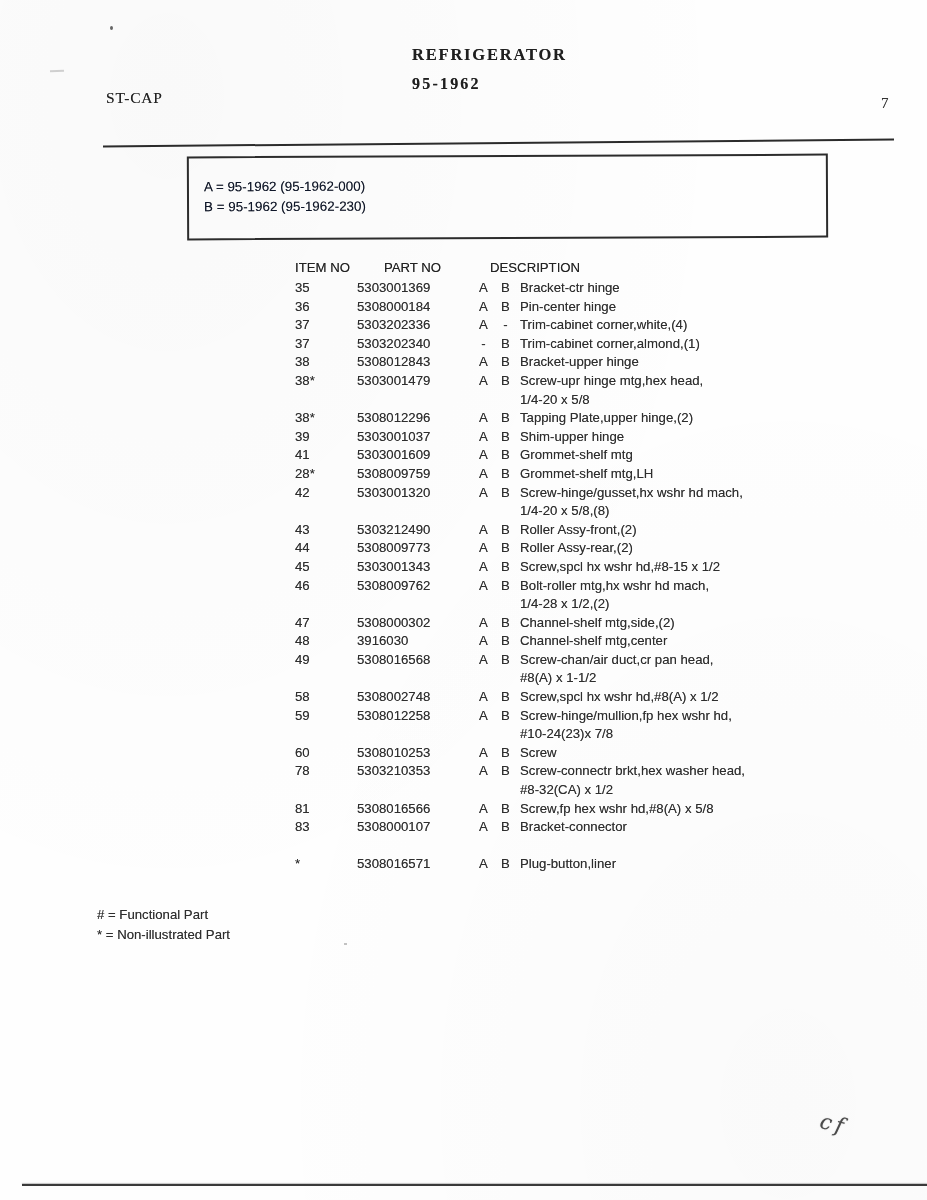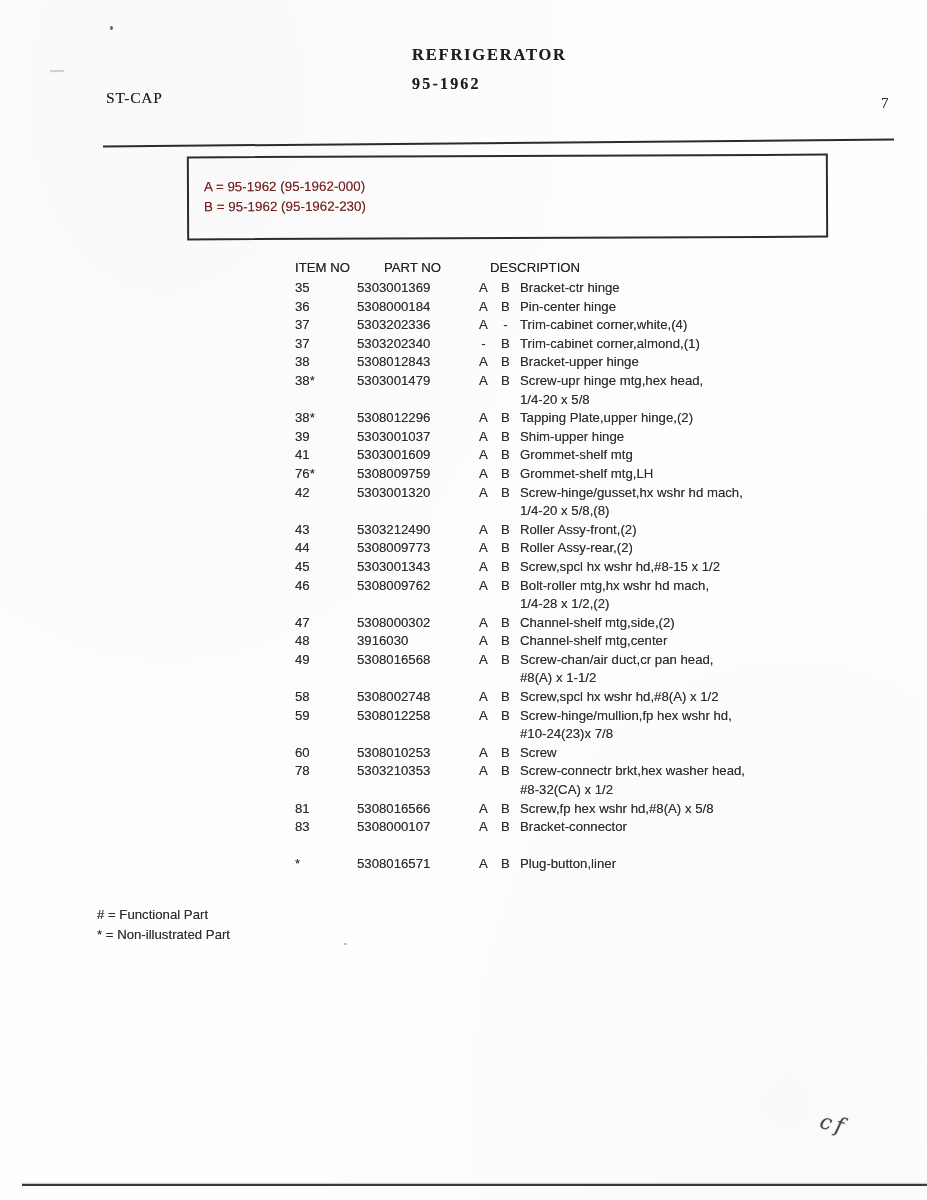--- a/index.html
+++ b/index.html
@@ -25,21 +25,21 @@
   .rule-top{
     position:absolute;left:103px;top:142px;width:791px;height:2px;background:#2b2b2b;
     transform:rotate(-0.5deg);box-shadow:0 2px 0 -1px rgba(60,60,60,0.35);
   }
 
   
   .key-box{
     position:absolute;left:187px;top:155px;width:641px;height:84px;box-sizing:border-box;
     border:2px solid #2c2c2c;transform:rotate(-0.25deg);
   }
-  .key-box .lines{position:absolute;left:15px;top:19px;font-size:13.4px;line-height:20px;color:#7f1d1d;}
+  .key-box .lines{position:absolute;left:15px;top:19px;font-size:13.4px;line-height:20px;color:#0f172a;}
 
   
   .tbl-head{position:absolute;left:295px;top:259px;display:flex;font-size:13.2px;font-weight:400;color:#222;line-height:18.6px;}
   .tbl-rows{position:absolute;left:295px;top:279px;display:flex;flex-direction:column;font-size:13.2px;color:#2e2e2e;}
   .t-row{display:flex;align-items:flex-start;}
   .t-row.gap-before{margin-top:18.6px;}
   .c-item{width:62px;line-height:18.6px;}
   .c-part{width:111px;text-align:left;line-height:18.6px;}
   .c-a{width:21px;margin-left:5px;text-align:center;line-height:18.6px;}
   .c-b{width:21px;margin-left:1px;text-align:center;line-height:18.6px;}
@@ -173,21 +173,21 @@
       <div class="t-row">
       <span class="c-item txt">41</span>
       <span class="c-part txt">5303001609</span>
       <span class="c-a txt">A</span>
       <span class="c-b txt">B</span>
       <span class="c-desc">
           <div class="desc-line txt">Grommet-shelf mtg</div>
         </span>
     </div>
       <div class="t-row">
-      <span class="c-item txt">76*</span>
+      <span class="c-item txt">28*</span>
       <span class="c-part txt">5308009759</span>
       <span class="c-a txt">A</span>
       <span class="c-b txt">B</span>
       <span class="c-desc">
           <div class="desc-line txt">Grommet-shelf mtg,LH</div>
         </span>
     </div>
       <div class="t-row">
       <span class="c-item txt">42</span>
       <span class="c-part txt">5303001320</span>

